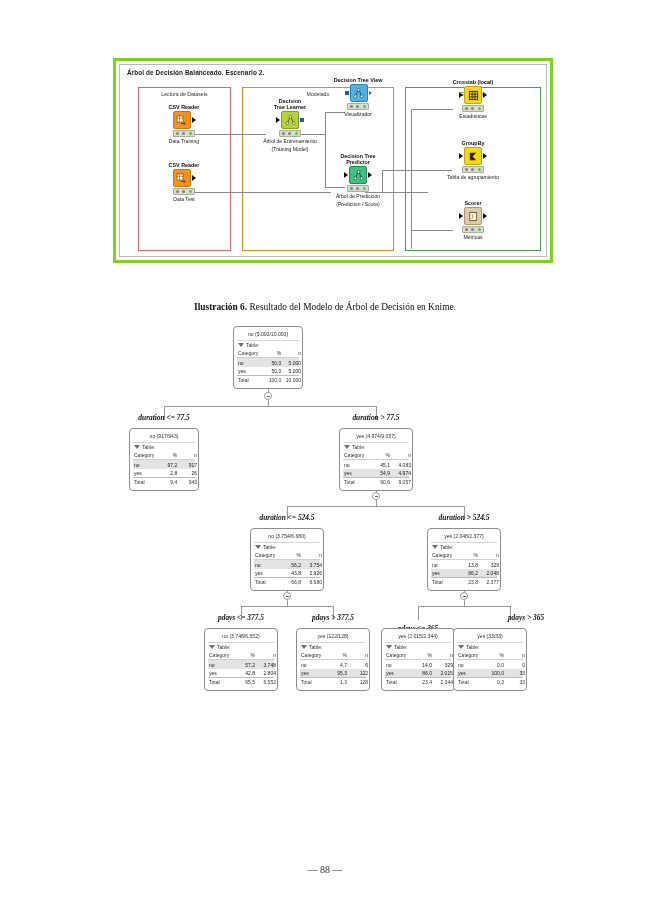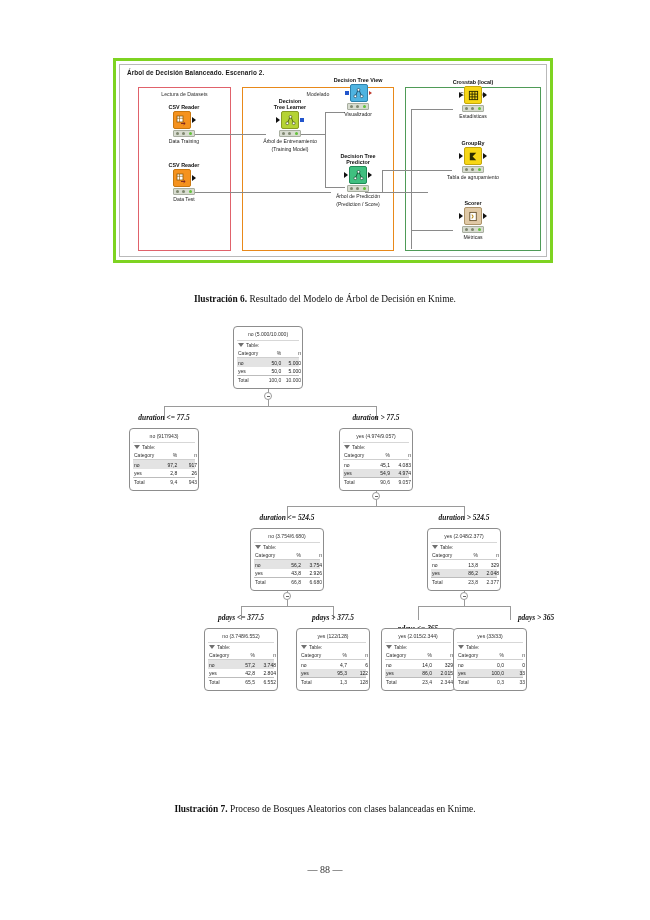--- a/index.html
+++ b/index.html
@@ -132,20 +132,21 @@
 
   
   .caption {
     position: absolute;
     width: 650px;
     text-align: center;
     font-family: "Liberation Serif", serif;
     font-size: 9.4px;
     color: #111;
     line-height: 13px;
+    margin-top: 8px;
   }
   .caption b { font-weight: bold; }
 
   
   #tree-figure {
     position: absolute;
     left: 0; top: 318px;
     width: 650px;
     height: 450px;
   }
@@ -699,21 +700,21 @@
       <div class="c-pct">86,0</div>
       <div class="c-n">2.015</div>
     </div>
     <div class="trow total">
       <div class="c-cat">Total</div>
       <div class="c-pct">23,4</div>
       <div class="c-n">2.344</div>
     </div>
   </div>
 
-  <div class="split-label" style="left:476px; top:295px; width:120px;">pdays &gt; 365</div>
+  <div class="split-label" style="left:466px; top:295px; width:120px;">pdays &gt; 365</div>
   <div class="tnode" style="left:453px; top:310px; width:74px;">
     <div class="tnode-head">yes (33/33)</div>
     <div class="tnode-tablerow">
       <div class="tri"></div>
       <div class="tnode-tablelabel">Table:</div>
     </div>
     <div class="thead">
       <div class="c-cat">Category</div>
       <div class="c-pct">%</div>
       <div class="c-n">n</div>
@@ -731,18 +732,15 @@
     <div class="trow total">
       <div class="c-cat">Total</div>
       <div class="c-pct">0,3</div>
       <div class="c-n">33</div>
     </div>
   </div>
 
 </div>
 
 <div class="caption" style="left:0; top:803px;">
-  <div>
-    <b>Ilustración 7.</b><span> Proceso de Bosques Aleatorios con clases balanceadas en Knime.</span>
-  </div>
 </div>
 
 <div id="page-number">— 88 —</div>
 
 </body></html>

